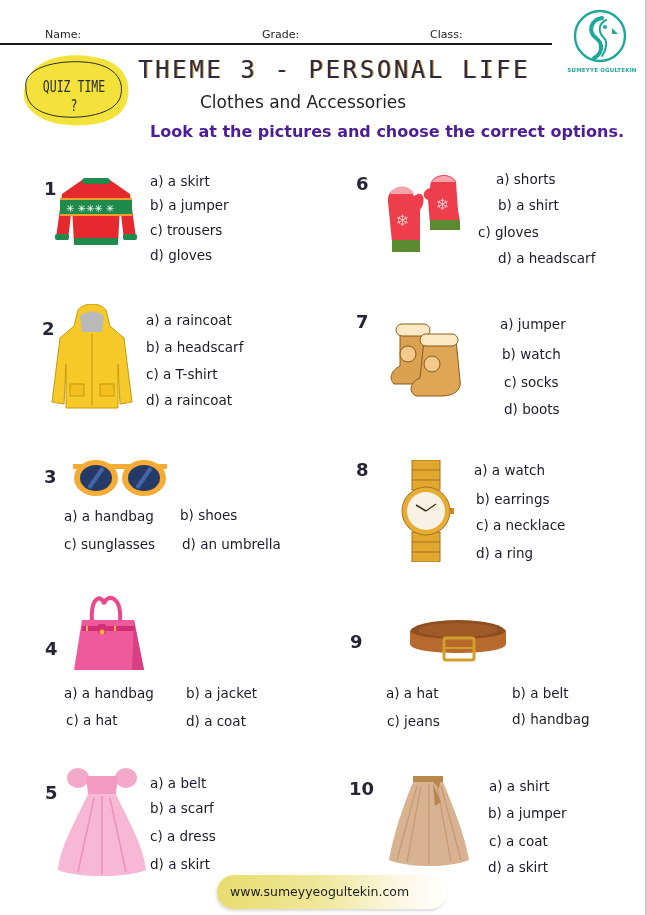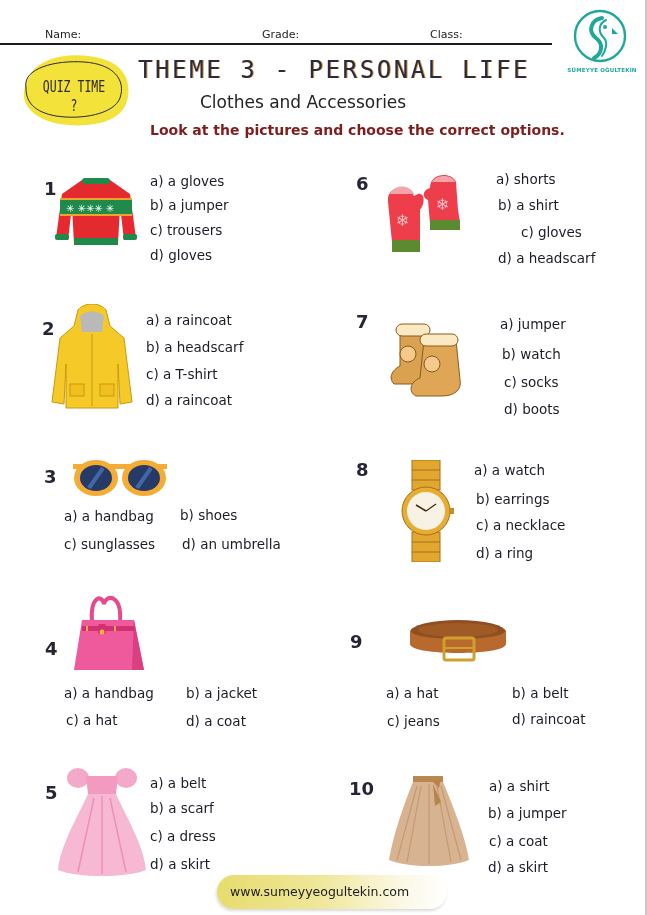--- a/index.html
+++ b/index.html
@@ -11,21 +11,21 @@
     .header-line { position: absolute; left: 0; top: 43px; width: 552px; height: 1.5px; background: #1b1b1b; }
 
     .logo { position: absolute; left: 572px; top: 8px; width: 56px; height: 56px; }
     .logo-text { position: absolute; left: 560px; top: 67px; width: 84px; text-align: center; font-size: 5.5px; letter-spacing: 0.2px; color: #1fa89a; font-weight: bold; }
 
     .quiz-badge { position: absolute; left: 16px; top: 54px; width: 118px; height: 72px; }
     .quiz-text { position: absolute; left: 24px; top: 77px; width: 100px; text-align: center; font-family: "DejaVu Sans Mono", monospace; font-size: 16px; color: #2a2a2a; letter-spacing: 0px; transform: scaleX(0.72); transform-origin: center; }
 
     .main-title { position: absolute; left: 138px; top: 56px; font-family: "DejaVu Sans Mono", monospace; font-weight: normal; font-size: 24px; letter-spacing: 2.6px; color: #2b2a3e; text-shadow: 1px 0 0 #d6a04a; }
     .subtitle { position: absolute; left: 200px; top: 92px; font-size: 17px; color: #232323; }
-    .instructions { position: absolute; left: 150px; top: 122px; font-size: 14px; font-weight: bold; color: #7f1d1d; }
+    .instructions { position: absolute; left: 150px; top: 122px; font-size: 16px; font-weight: bold; color: #4c1d95; }
 
     .q-num { position: absolute; font-size: 18px; font-weight: bold; color: #252535; }
     .opt { position: absolute; font-size: 13.5px; color: #1c1c28; white-space: nowrap; }
     .pic { position: absolute; }
 
     .footer-pill { position: absolute; left: 217px; top: 875px; width: 230px; height: 34px; border-radius: 17px;
       background: linear-gradient(90deg, #e7dc6e 0%, #efe79a 45%, #fbf8e4 80%, rgba(255,255,255,0) 100%);
       box-shadow: -1px 2px 3px rgba(0,0,0,0.15); }
     .footer-text { position: absolute; left: 230px; top: 884px; font-size: 12.5px; color: #1c1c1c; }
   </style>
@@ -63,21 +63,21 @@
   <path d="M28 4 L56 4 L76 18 L82 62 L70 64 L66 30 L64 68 L20 68 L18 30 L14 64 L2 62 L8 18 Z" fill="#e52a2f"></path>
   <rect x="28" y="2" width="28" height="6" rx="3" fill="#1f8a4c"></rect>
   <rect x="6" y="24" width="72" height="14" fill="#1f8a4c"></rect>
   <rect x="6" y="22" width="72" height="2" fill="#f3a128"></rect>
   <rect x="6" y="38" width="72" height="2" fill="#f3a128"></rect>
   <text x="12" y="36" font-size="10" fill="#fff" font-family="DejaVu Sans, sans-serif">✳ ✳✳✳ ✳</text>
   <rect x="20" y="62" width="44" height="7" fill="#1f8a4c"></rect>
   <rect x="1" y="58" width="14" height="6" rx="2" fill="#1f8a4c"></rect>
   <rect x="69" y="58" width="14" height="6" rx="2" fill="#1f8a4c"></rect>
 </svg>
-<div class="opt" style="left:150px; top:173px;">a) a gloves</div>
+<div class="opt" style="left:150px; top:173px;">a) a skirt</div>
 <div class="opt" style="left:150px; top:197px;">b) a jumper</div>
 <div class="opt" style="left:150px; top:222px;">c) trousers</div>
 <div class="opt" style="left:150px; top:247px;">d) gloves</div>
 
 <div class="q-num" style="left:42px; top:318px;">2</div>
 <svg class="pic" style="left:50px; top:304px;" width="84" height="108" viewBox="0 0 84 108">
   <path d="M28 6 C34 -2 50 -2 56 6 L60 22 L74 34 L82 98 L70 100 L68 60 L68 104 L16 104 L16 60 L14 100 L2 98 L10 34 L24 22 Z" fill="#f5c928" stroke="#c79a10" stroke-width="1"></path>
   <path d="M30 12 C36 6 48 6 54 12 L52 28 L32 28 Z" fill="#b9b9b9"></path>
   <line x1="42" y1="30" x2="42" y2="102" stroke="#c79a10" stroke-width="1"></line>
   <rect x="20" y="80" width="14" height="12" fill="#f1c01f" stroke="#c79a10" stroke-width="1"></rect>
@@ -138,21 +138,21 @@
   <path d="M6 22 C10 12 26 12 30 22 Z" fill="#f5a4ab"></path>
   <rect x="8" y="68" width="28" height="12" fill="#5c8a30"></rect>
   <text x="12" y="54" font-size="16" fill="#f6c0c4" font-family="DejaVu Sans, sans-serif">❄</text>
   <path d="M46 16 C46 0 68 0 72 10 L74 38 L76 50 L46 52 L44 28 C38 26 38 18 46 16 Z" fill="#ee3e4c"></path>
   <path d="M48 10 C52 2 68 2 71 10 Z" fill="#f5a4ab"></path>
   <rect x="46" y="48" width="30" height="10" fill="#5c8a30"></rect>
   <text x="52" y="38" font-size="16" fill="#f6c0c4" font-family="DejaVu Sans, sans-serif">❄</text>
 </svg>
 <div class="opt" style="left:496px; top:171px;">a) shorts</div>
 <div class="opt" style="left:498px; top:197px;">b) a shirt</div>
-<div class="opt" style="left:521px; top:224px;text-align:center;">c) gloves</div>
+<div class="opt" style="left:478px; top:224px;text-align:center;">c) gloves</div>
 <div class="opt" style="left:498px; top:250px;">d) a headscarf</div>
 
 <div class="q-num" style="left:356px; top:311px;">7</div>
 <svg class="pic" style="left:390px; top:322px;" width="82" height="78" viewBox="0 0 82 78">
   <path d="M10 8 L36 8 L38 46 C40 54 34 60 24 62 L4 62 C-2 56 2 48 10 44 Z" fill="#d9a150" stroke="#8a5a1e" stroke-width="1"></path>
   <path d="M34 18 L66 18 L70 58 C72 68 64 74 52 74 L26 74 C18 70 20 60 30 56 Z" fill="#dfa656" stroke="#8a5a1e" stroke-width="1"></path>
   <rect x="6" y="2" width="34" height="12" rx="6" fill="#fbe9c4" stroke="#8a5a1e" stroke-width="1"></rect>
   <rect x="30" y="12" width="38" height="12" rx="6" fill="#fbe9c4" stroke="#8a5a1e" stroke-width="1"></rect>
   <circle cx="18" cy="32" r="8" fill="#f4c98a" stroke="#8a5a1e" stroke-width="1"></circle>
   <circle cx="42" cy="42" r="8" fill="#f4c98a" stroke="#8a5a1e" stroke-width="1"></circle>
@@ -185,21 +185,21 @@
 <svg class="pic" style="left:408px; top:616px;" width="100" height="50" viewBox="0 0 100 50">
   <ellipse cx="50" cy="16" rx="48" ry="12" fill="#8f4f21"></ellipse>
   <path d="M2 14 L2 28 C2 40 98 40 98 28 L98 14 C98 26 2 26 2 14 Z" fill="#b8692d"></path>
   <ellipse cx="50" cy="14" rx="40" ry="7" fill="#a05a26"></ellipse>
   <rect x="36" y="22" width="30" height="22" rx="2" fill="none" stroke="#d1a02c" stroke-width="3"></rect>
   <line x1="36" y1="32" x2="66" y2="32" stroke="#d1a02c" stroke-width="2"></line>
 </svg>
 <div class="opt" style="left:386px; top:685px;">a) a hat</div>
 <div class="opt" style="left:512px; top:685px;">b) a belt</div>
 <div class="opt" style="left:387px; top:713px;">c) jeans</div>
-<div class="opt" style="left:512px; top:711px;">d) raincoat</div>
+<div class="opt" style="left:512px; top:711px;">d) handbag</div>
 
 <div class="q-num" style="left:349px; top:778px;">10</div>
 <svg class="pic" style="left:389px; top:776px;" width="80" height="92" viewBox="0 0 80 92">
   <rect x="24" y="0" width="30" height="8" fill="#b98850"></rect>
   <path d="M24 6 L54 6 C64 30 76 60 80 84 C60 92 20 92 0 84 C4 60 14 30 24 6 Z" fill="#d8b391"></path>
   <path d="M40 8 L40 88 M32 10 L18 86 M48 10 L62 86 M28 10 L8 84 M52 10 L72 84" stroke="#c49a74" stroke-width="1.2" fill="none"></path>
   <path d="M44 6 L52 2 L50 12 Z M44 8 L46 30 L52 26 Z" fill="#b7844c"></path>
 </svg>
 <div class="opt" style="left:489px; top:778px;">a) a shirt</div>
 <div class="opt" style="left:488px; top:805px;">b) a jumper</div>

